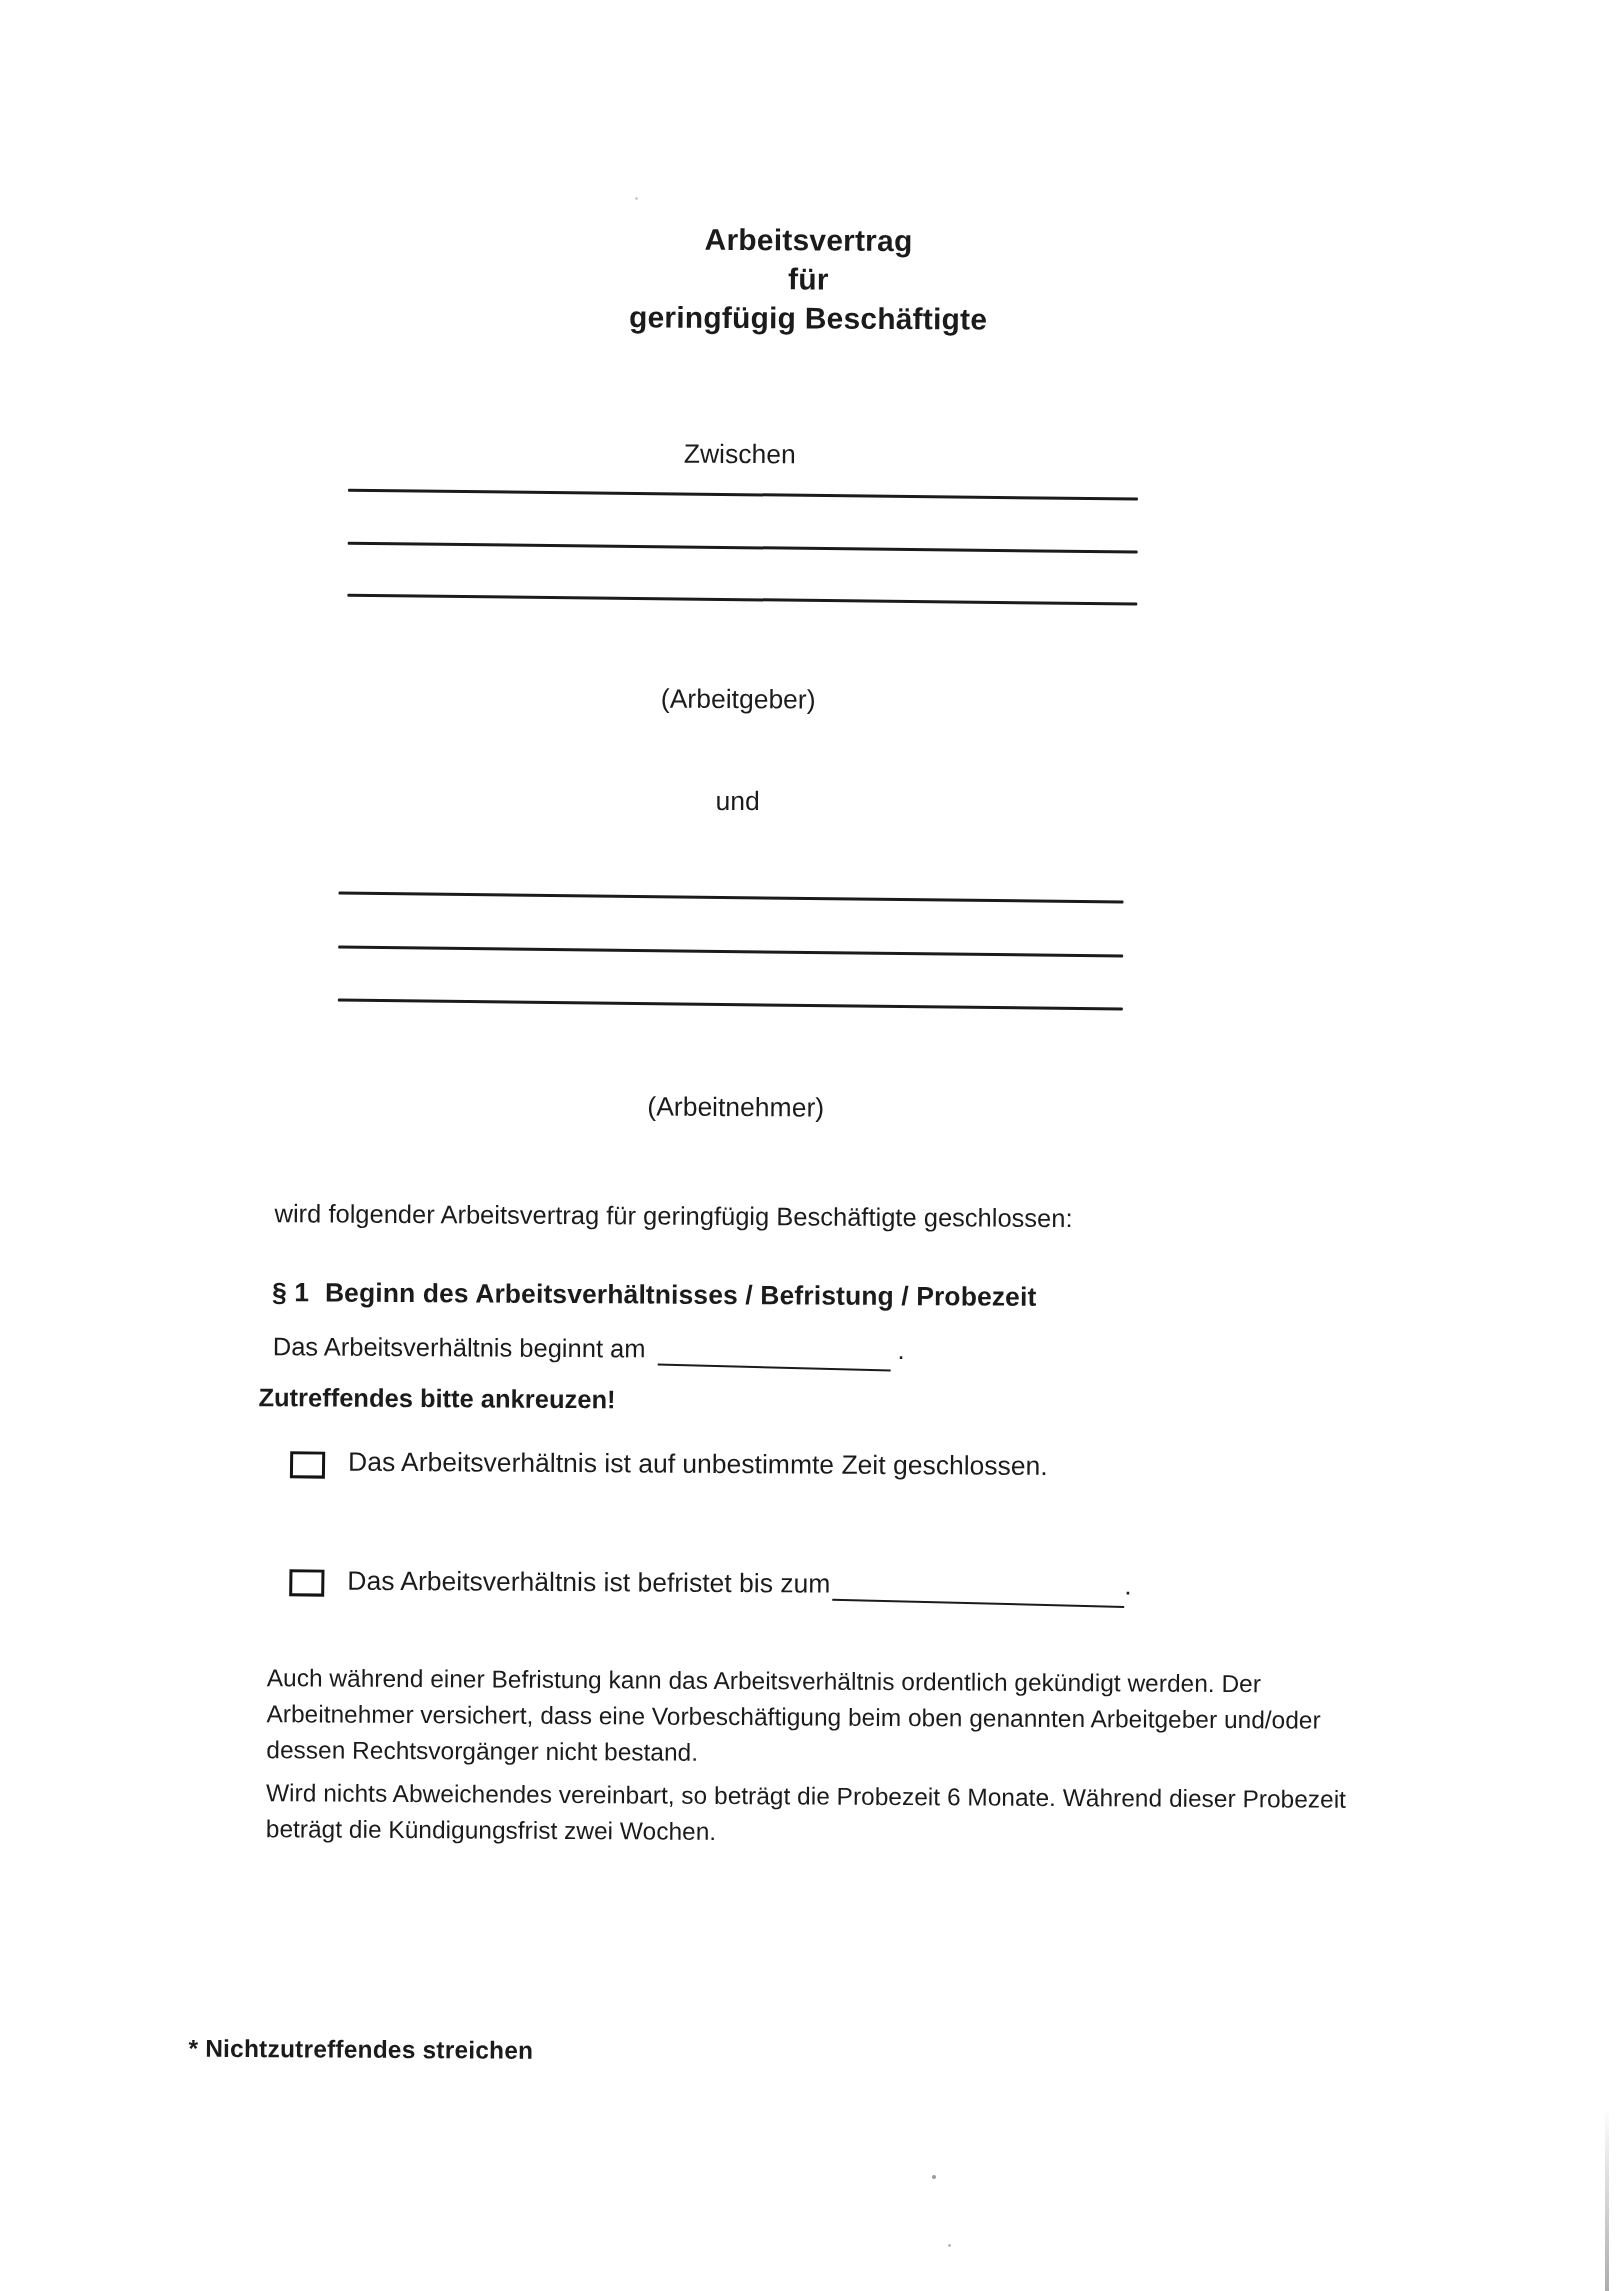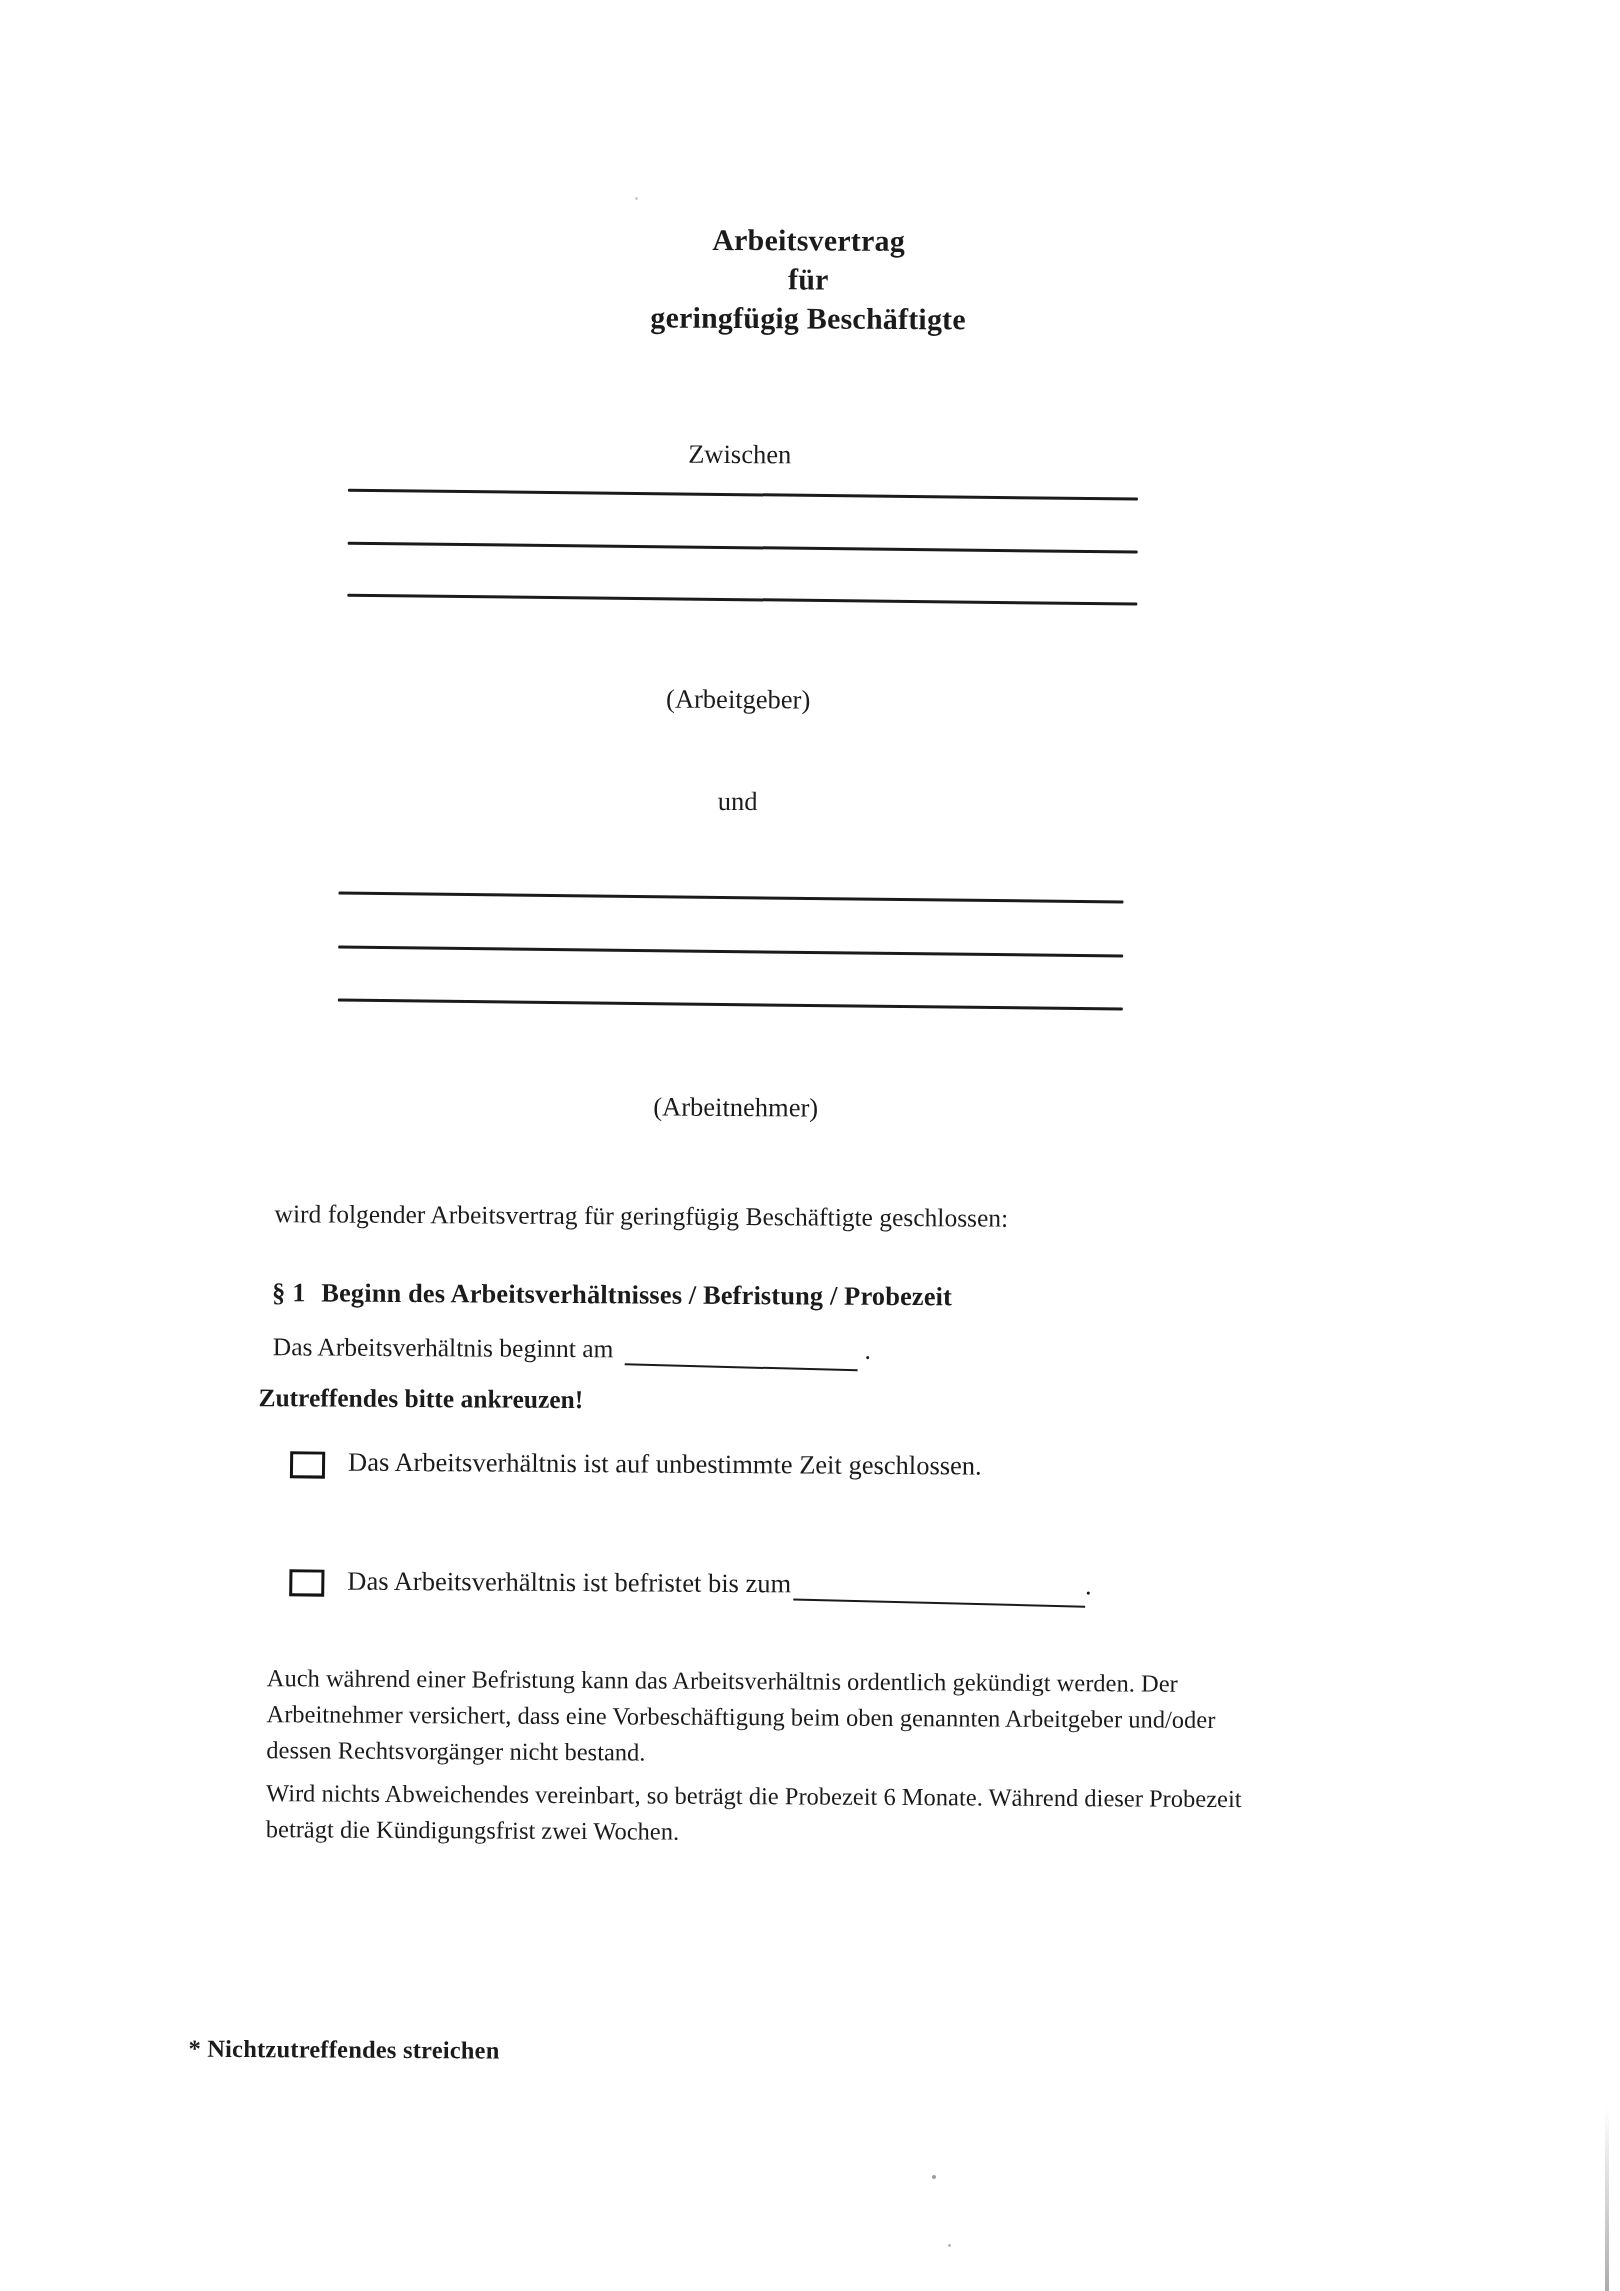--- a/index.html
+++ b/index.html
@@ -6,21 +6,21 @@
   :root{
     --ink:#1b1b1b;
     --paper:#ffffff;
   }
   html,body{margin:0;padding:0;background:#888;}
   .page{
     position:relative;
     width:1620px;height:2292px;
     background:var(--paper);
     overflow:hidden;
-    font-family:Liberation Serif, serif;
+    font-family:Liberation Sans, sans-serif;
     color:var(--ink);
   }
   
   .skew{
     position:absolute;inset:0;
     transform:rotate(0.35deg);
     transform-origin:78px 0;
   }
   .abs{position:absolute;}
   .nowrap{white-space:nowrap;}

